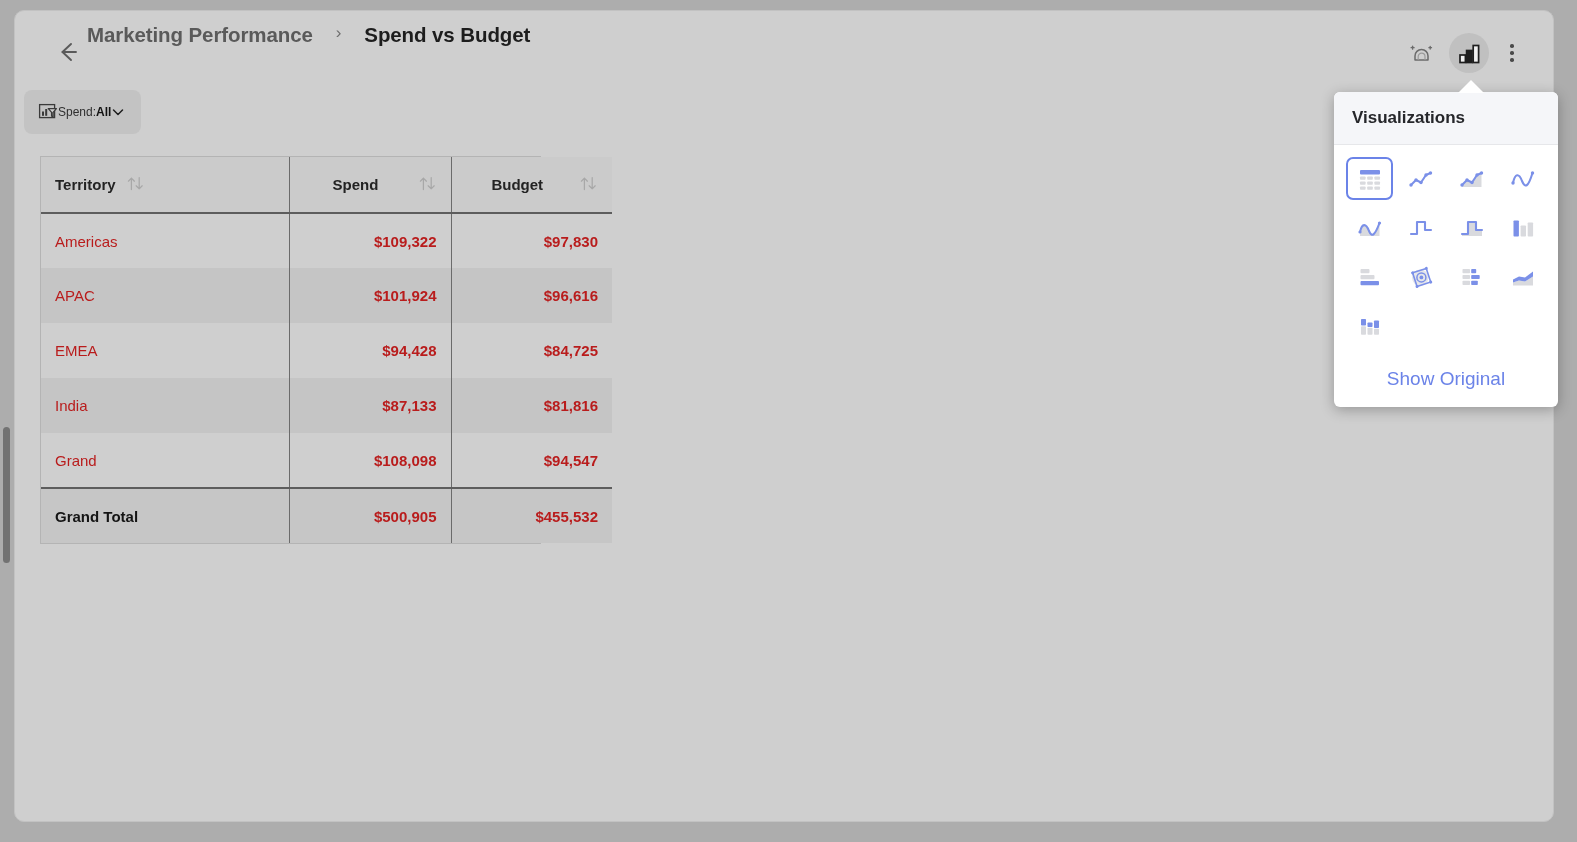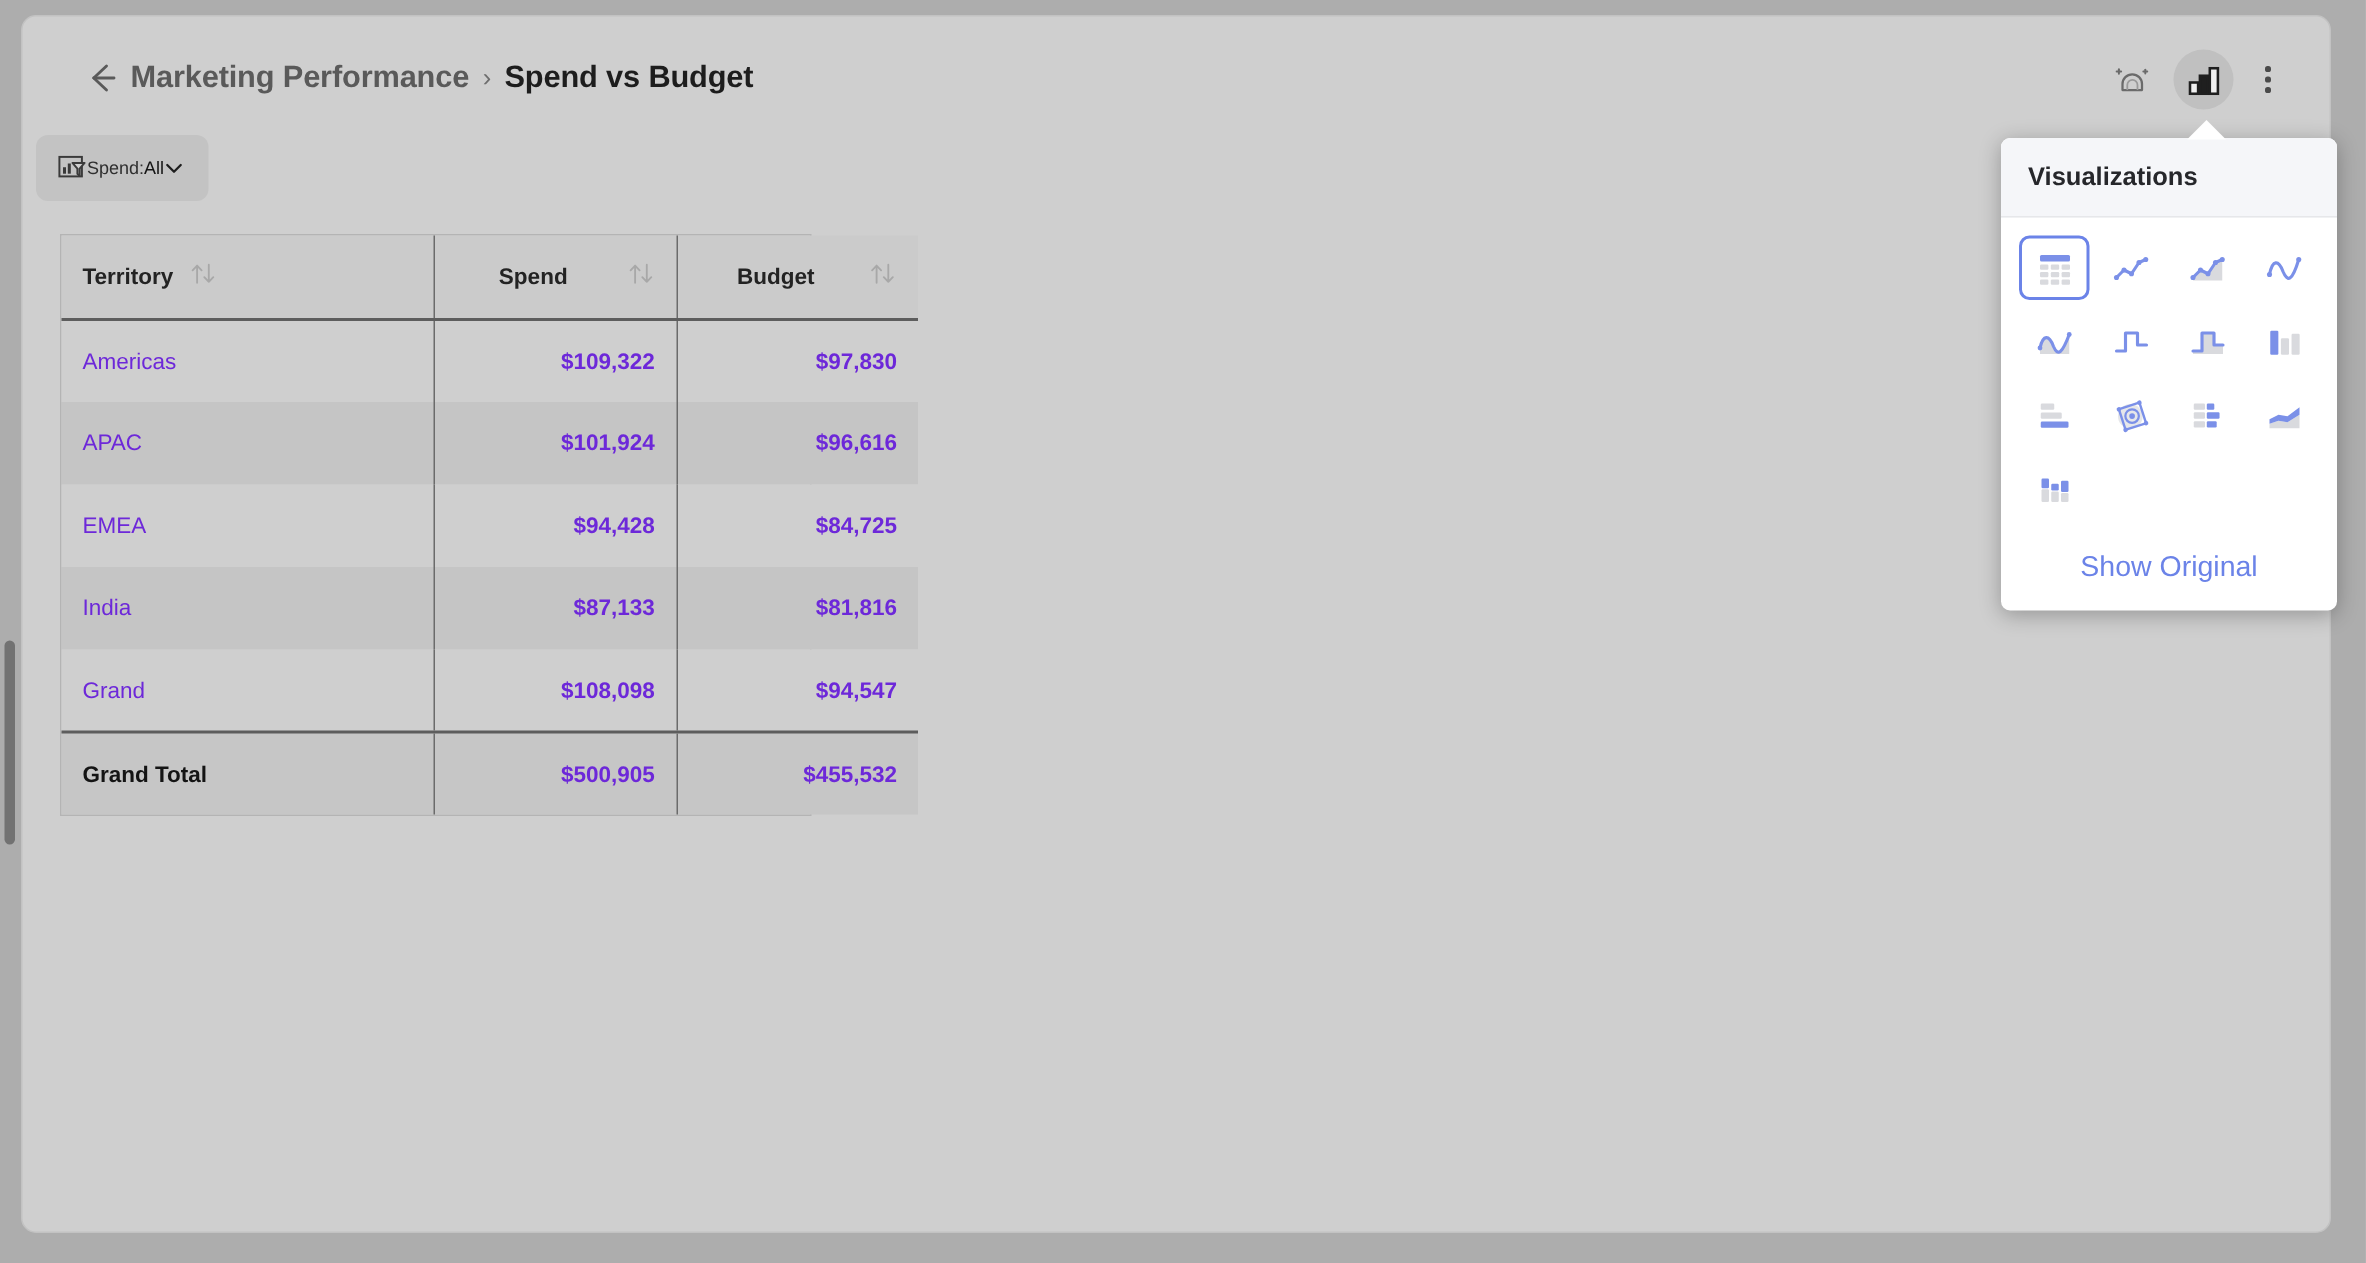--- a/index.html
+++ b/index.html
@@ -50,25 +50,26 @@
   }
   #back-arrow {
     position: absolute;
     left: 38px; top: 26px;
     width: 30px; height: 30px;
     cursor: pointer;
     display: flex; align-items: center; justify-content: center;
   }
   #breadcrumb {
     position: absolute;
-    left: 72px; top: 24px;
+    left: 72px; top: 12px;
     height: 34px;
-    display: flex; align-items: center;
+    display: flex; 
     font-size: 20.5px;
     letter-spacing: -0.1px;
+    gap: 14px;
   }
   #breadcrumb .crumb-root {
     color: #5a5a5a;
     font-weight: bold;
     cursor: pointer;
   }
   #breadcrumb .crumb-sep {
     color: #6e6e6e;
     margin: 0 9px;
     font-size: 17px;
@@ -103,21 +104,21 @@
     height: 44px;
     padding: 0 16px 0 14px;
     display: flex; align-items: center; gap: 0;
     background: #c3c3c3;
     border-radius: 8px;
     cursor: pointer;
     font-size: 12px;
     color: #2a2a2a;
   }
   #filter-chip .chip-label { color: #2f2f2f; }
-  #filter-chip .chip-value { font-weight: normal; color: #131313; }
+  #filter-chip .chip-value { font-weight: bold; color: #131313; }
 
   
   #table-wrap {
     position: absolute;
     left: 25px; top: 145px;
     width: 501px;
     border: 1px solid #b4b4b4;
     background: #cdcdcd;
   }
   table.datatable {
@@ -142,21 +143,21 @@
   table.datatable thead th + th { border-left: 1px solid #6b6b6b; }
   .th-inner { display: flex; align-items: center; width: 100%; }
   .th-inner.num { justify-content: flex-end; }
   .th-inner .th-text { flex: 0 0 auto; }
   .th-inner.num .th-text { margin-right: auto; margin-left: auto; }
   .sort-ico { margin-left: 10px; flex: 0 0 auto; opacity: .55; }
 
   table.datatable tbody td {
     height: 55px;
     font-size: 15px;
-    color: #6d28d9;
+    color: #b91c1c;
     padding: 0 14px;
     vertical-align: middle;
   }
   table.datatable tbody td + td { border-left: 1px solid #6b6b6b; font-weight: bold; }
   table.datatable tbody td.num { text-align: right; }
   tr.row-odd td  { background: #cfcfcf; }
   tr.row-even td { background: #c5c5c5; }
   tr.grand-total td {
     background: #c6c6c6;
     border-top: 2px solid #5d5d5d;

